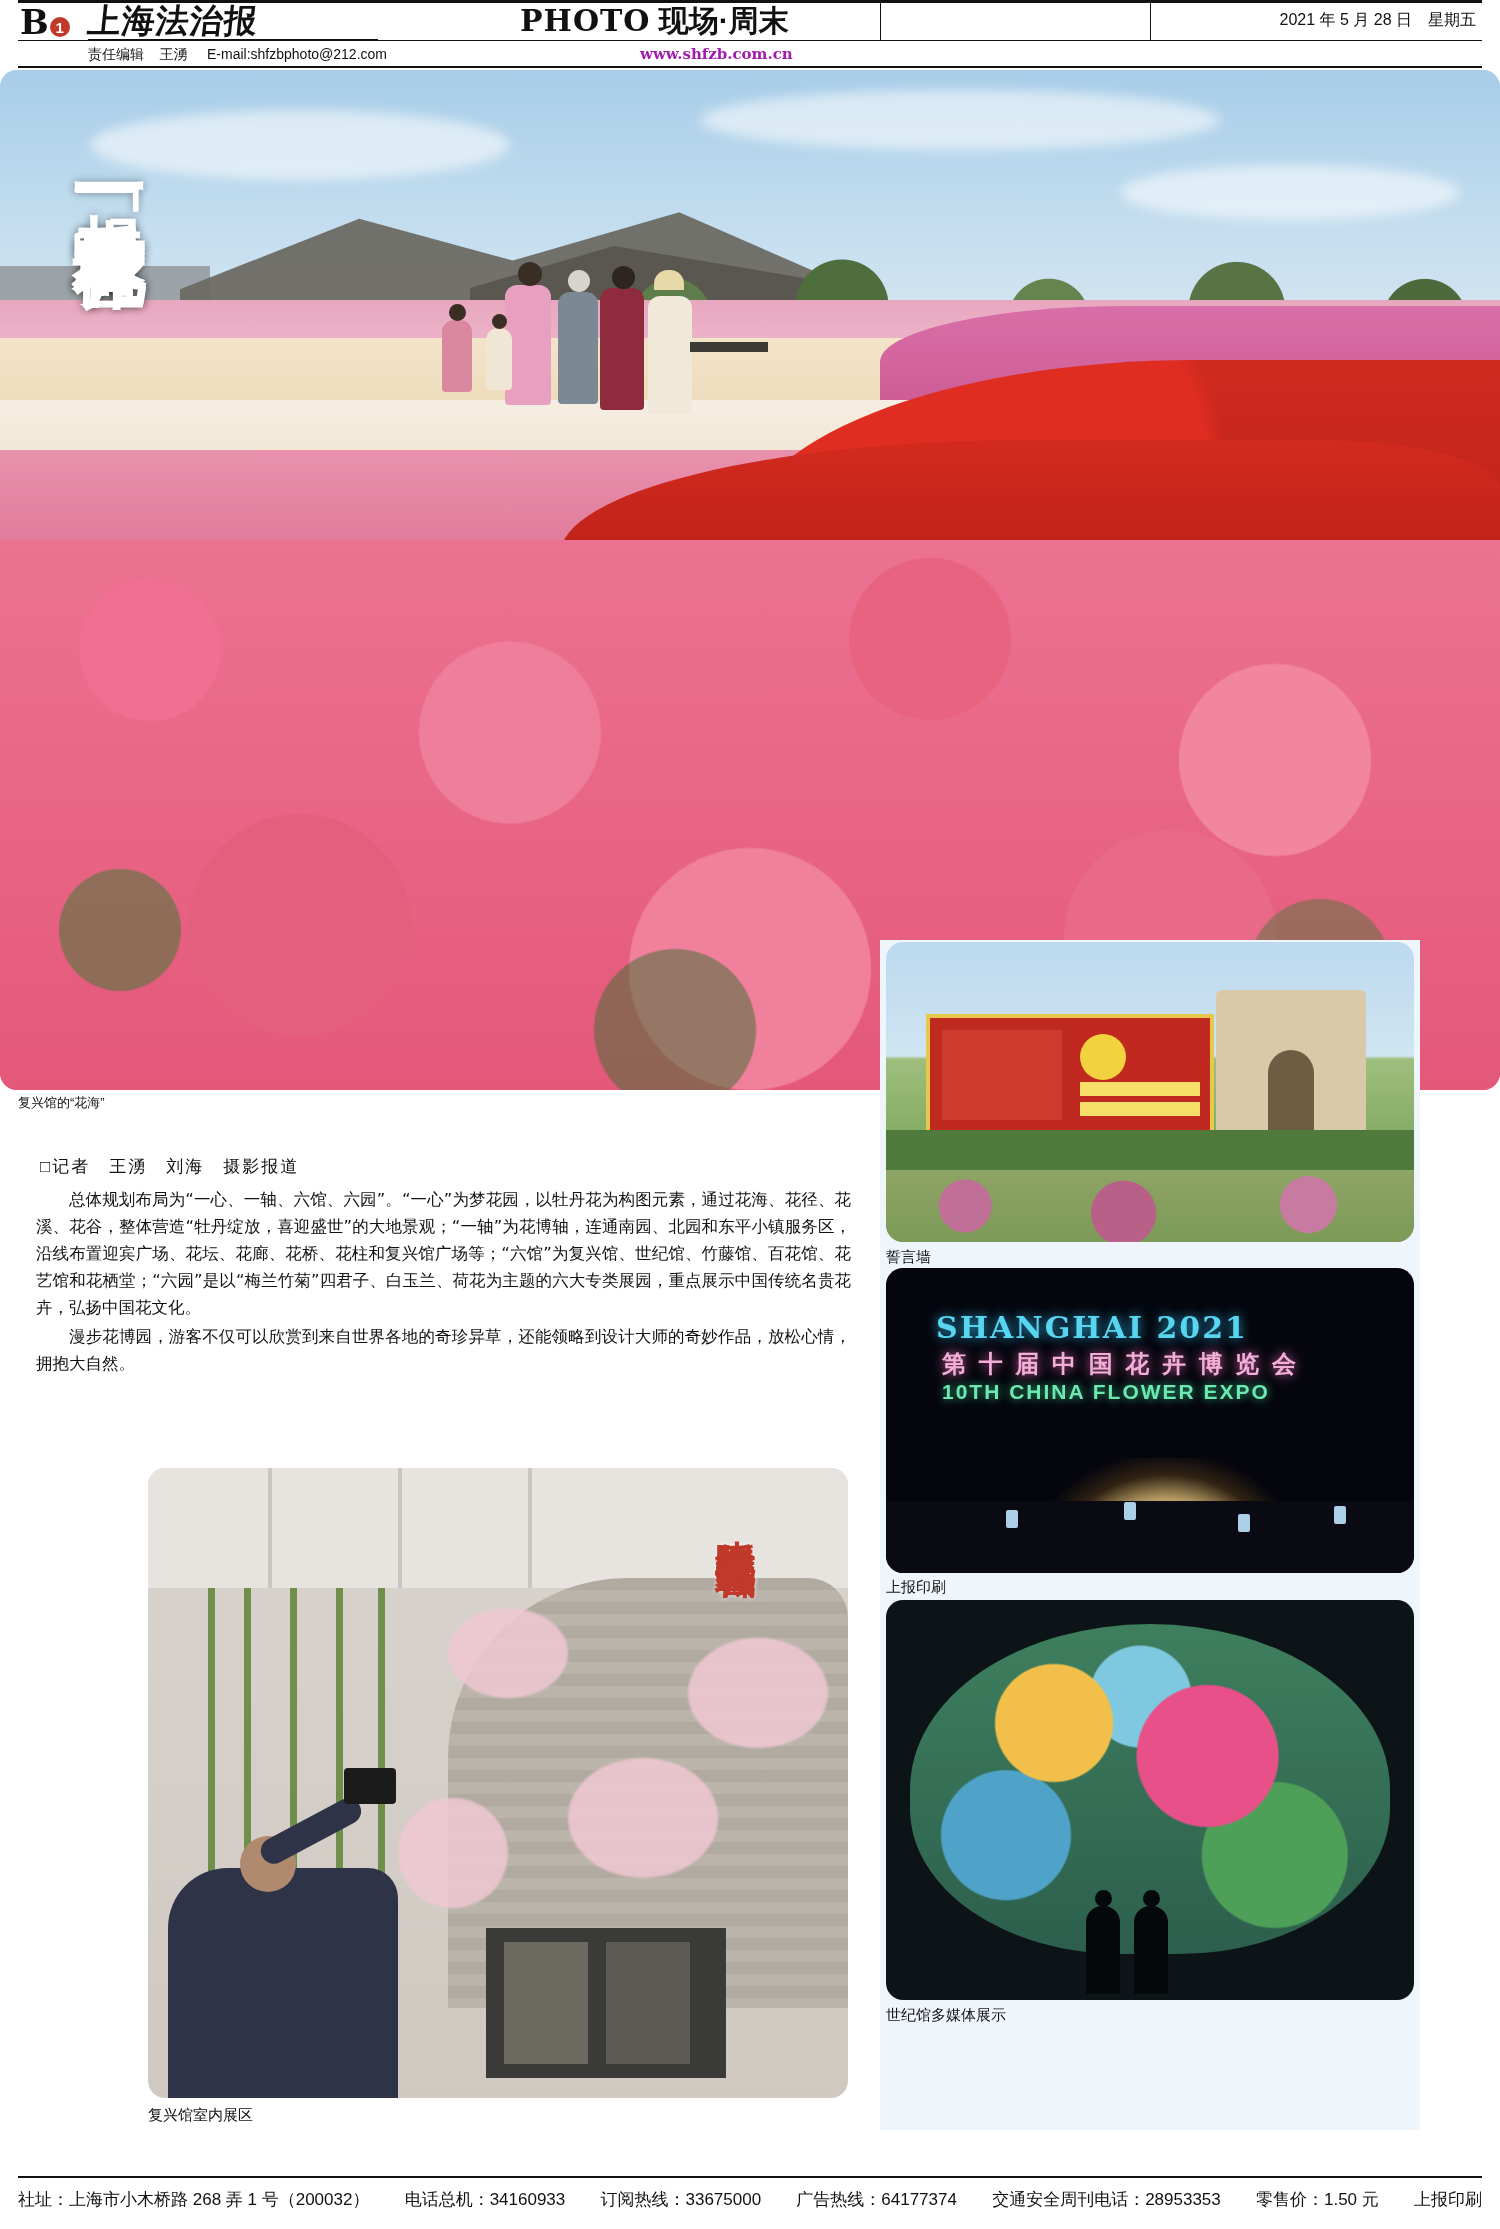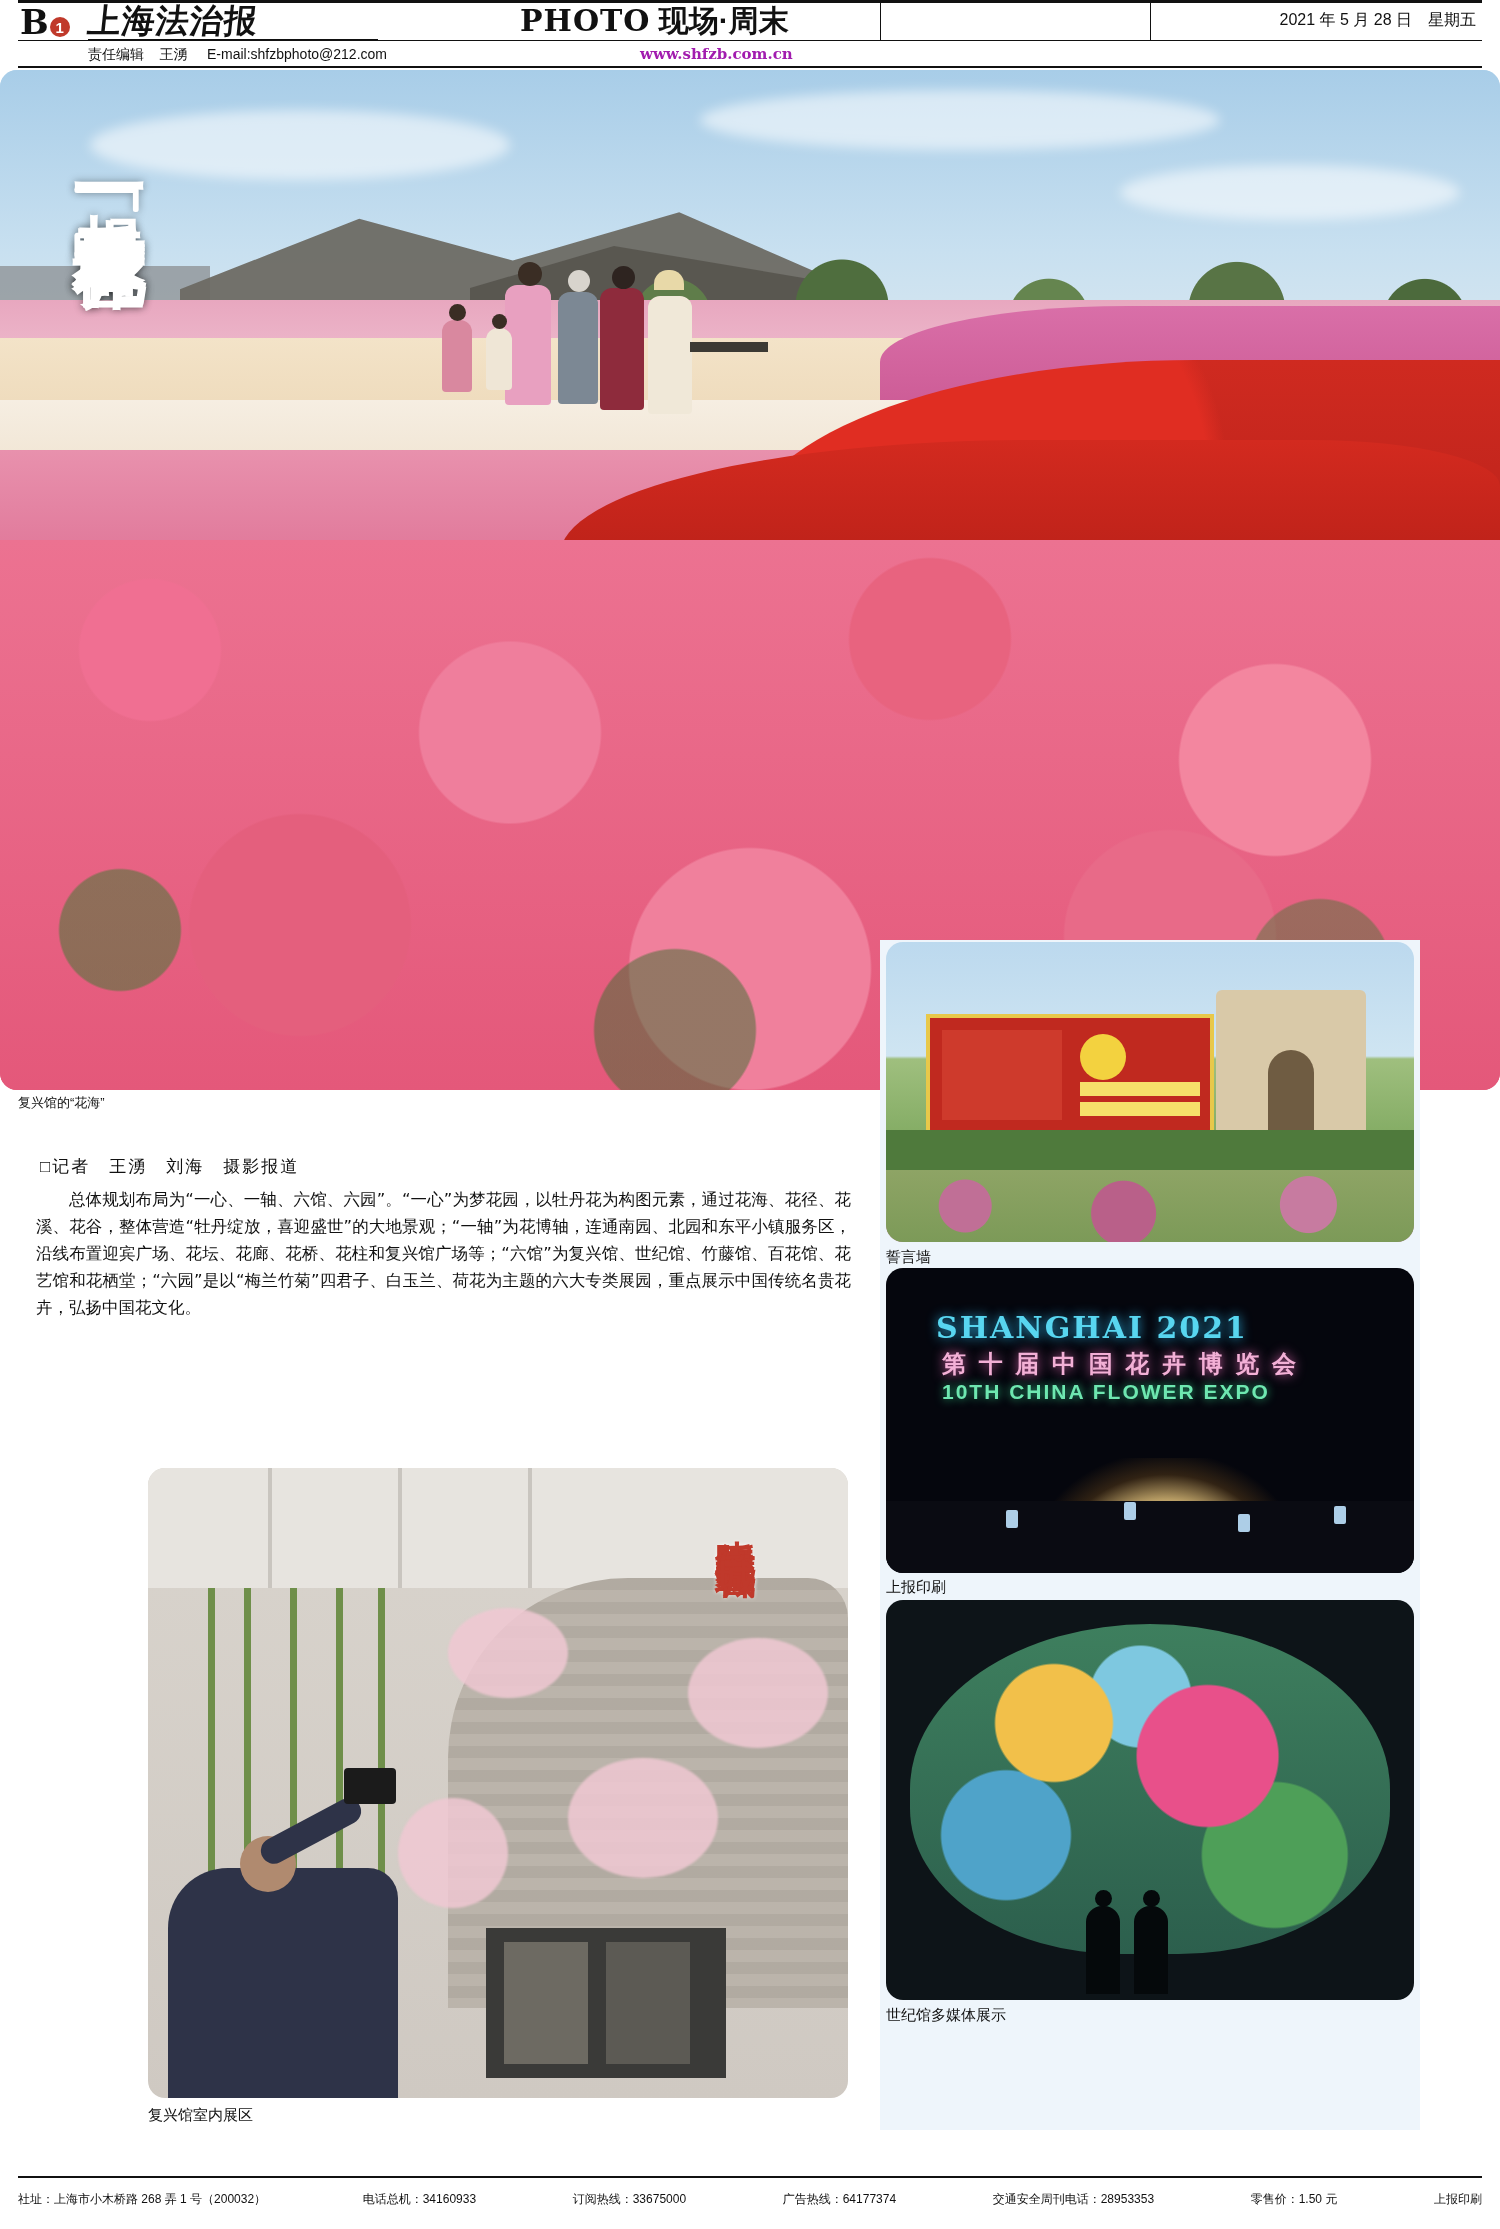--- a/index.html
+++ b/index.html
@@ -201,21 +201,21 @@
   .ph5 .v-arm{position:absolute;left:108px;top:350px;width:110px;height:26px;background:#2e3348;transform:rotate(-28deg);border-radius:13px;}
   .ph5 .v-phone{position:absolute;left:196px;top:300px;width:52px;height:36px;background:#1b1b1b;border-radius:4px;}
   .ph5 .door{position:absolute;left:338px;top:460px;width:240px;height:150px;background:#3a3a38;}
   .ph5 .door .p{position:absolute;left:18px;top:14px;width:84px;height:122px;background:#6d6a62;}
   .ph5 .door .p2{position:absolute;left:120px;top:14px;width:84px;height:122px;background:#5c5a54;}
 
   
   .footer-rule{position:absolute;left:18px;top:2176px;width:1464px;height:2px;background:#111;}
   .footer{position:absolute;left:18px;top:2182px;width:1464px;height:34px;
     display:flex;align-items:center;justify-content:space-between;
-    font-size:12px;color:#111;}
+    font-size:17px;color:#111;}
   .footer span{white-space:nowrap;}
 </style>
 </head>
 <body>
 
 <div class="page">
 
   <div class="masthead">
     <div class="mh-rule-top"></div>
     <div class="mh-rule-mid"></div>
@@ -293,20 +293,21 @@
     <div style="position:absolute;left:690px;top:272px;width:78px;height:10px;background:#3c3a34;"></div>
   </div>
 
   <div class="headline">一起来看「花花世界」</div>
 
   <div class="hero-caption">复兴馆的“花海”</div>
 
   <div class="byline">□记者　王湧　刘海　摄影报道</div>
   <div class="article">
     <p>总体规划布局为“一心、一轴、六馆、六园”。“一心”为梦花园，以牡丹花为构图元素，通过花海、花径、花溪、花谷，整体营造“牡丹绽放，喜迎盛世”的大地景观；“一轴”为花博轴，连通南园、北园和东平小镇服务区，沿线布置迎宾广场、花坛、花廊、花桥、花柱和复兴馆广场等；“六馆”为复兴馆、世纪馆、竹藤馆、百花馆、花艺馆和花栖堂；“六园”是以“梅兰竹菊”四君子、白玉兰、荷花为主题的六大专类展园，重点展示中国传统名贵花卉，弘扬中国花文化。</p>
+    <p>漫步花博园，游客不仅可以欣赏到来自世界各地的奇珍异草，还能领略到设计大师的奇妙作品，放松心情，拥抱大自然。</p>
   </div>
 
   <div class="right-panel"></div>
 
   <div class="photo-frame ph2">
     <div class="sign">
       <div class="l"></div>
       <div class="emblem"></div>
       <div class="t1"></div>
       <div class="t2"></div>

